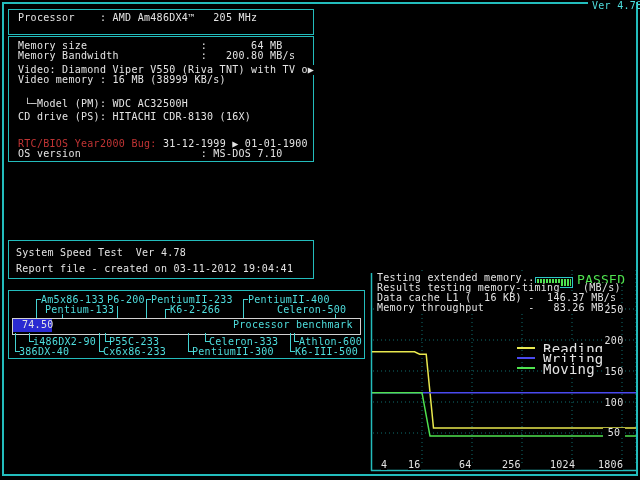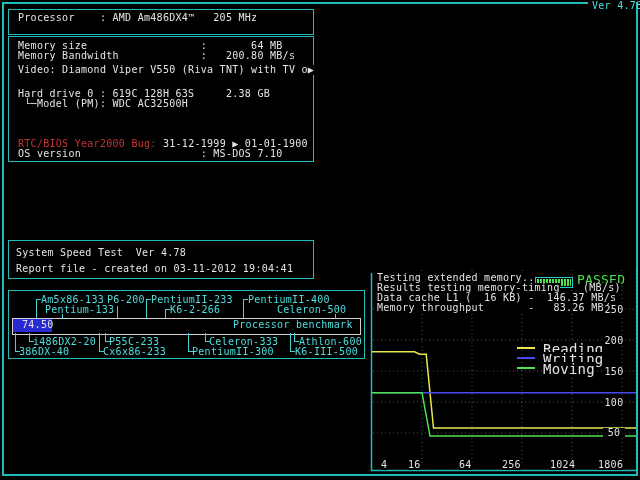--- a/index.html
+++ b/index.html
@@ -37,22 +37,23 @@
   <div class="edge" style="left:2px;top:474px;width:636px;height:2px"></div>
   <div class="t c nb" style="left:592px;top:1px">Ver 4.78</div>
 
   <div class="box" style="left:8px;top:9px;width:304px;height:24px"></div>
   <div class="t" style="left:18px;top:13px">Processor    : AMD Am486DX4™   205 MHz</div>
 
   <div class="box" style="left:8px;top:36px;width:304px;height:124px"></div>
   <div class="t" style="left:18px;top:41px">Memory size                  :       64 MB</div>
   <div class="t" style="left:18px;top:50.5px">Memory Bandwidth             :   200.80 MB/s</div>
   <div class="t" style="left:18px;top:65px">Video: Diamond Viper V550 (Riva TNT) with TV o▶</div>
-  <div class="t" style="left:18px;top:89px">Hard drive 0 : 619C 128H 63S     2.38 GB</div>
+  <div class="t" style="left:18px;top:74.5px">Video memory : 16 MB (38999 KB/s)</div>
   <div class="t" style="left:18px;top:98.5px"> └─Model (PM): WDC AC32500H</div>
+  <div class="t" style="left:18px;top:111.5px">CD drive (PS): HITACHI CDR-8130 (16X)</div>
   <div class="t red" style="left:18px;top:139px"><span>RTC/BIOS Year2000 Bug:</span><span style="color:#e4e4e4"> 31-12-1999 ▶ 01-01-1900</span></div>
   <div class="t" style="left:18px;top:148.5px">OS version                   : MS-DOS 7.10</div>
 
   <div class="box" style="left:8px;top:240px;width:304px;height:37px"></div>
   <div class="t" style="left:16px;top:247.5px">System Speed Test  Ver 4.78</div>
   <div class="t" style="left:16px;top:263.5px">Report file - created on 03-11-2012 19:04:41</div>
 
   <div class="box" style="left:8px;top:290px;width:355px;height:67px"></div>
 
   <div class="t c nb" style="left:41px;top:295px">Am5x86-133</div>
@@ -90,21 +91,21 @@
   <div class="hl" style="left:106px;top:341px;width:4px"></div>
   <div class="vl" style="left:188px;top:333px;height:19px"></div>
   <div class="hl" style="left:189px;top:351px;width:4px"></div>
   <div class="vl" style="left:205px;top:333px;height:9px"></div>
   <div class="hl" style="left:206px;top:341px;width:4px"></div>
   <div class="vl" style="left:290px;top:333px;height:19px"></div>
   <div class="hl" style="left:291px;top:351px;width:4px"></div>
   <div class="vl" style="left:294px;top:333px;height:9px"></div>
   <div class="hl" style="left:295px;top:341px;width:4px"></div>
 
-  <div class="t c nb" style="left:33px;top:337px">i486DX2-20</div>
+  <div class="t c nb" style="left:33px;top:337px">i486DX2-90</div>
   <div class="t c nb" style="left:109px;top:337px">P55C-233</div>
   <div class="t c nb" style="left:209px;top:337px">Celeron-333</div>
   <div class="t c nb" style="left:299px;top:337px">Athlon-600</div>
   <div class="t c nb" style="left:19px;top:347px">386DX-40</div>
   <div class="t c nb" style="left:103px;top:347px">Cx6x86-233</div>
   <div class="t c nb" style="left:192px;top:347px">PentiumII-300</div>
   <div class="t c nb" style="left:295px;top:347px">K6-III-500</div>
 
   <div class="t" style="left:377px;top:273px">Testing extended memory...</div>
   <div id="pbar">

